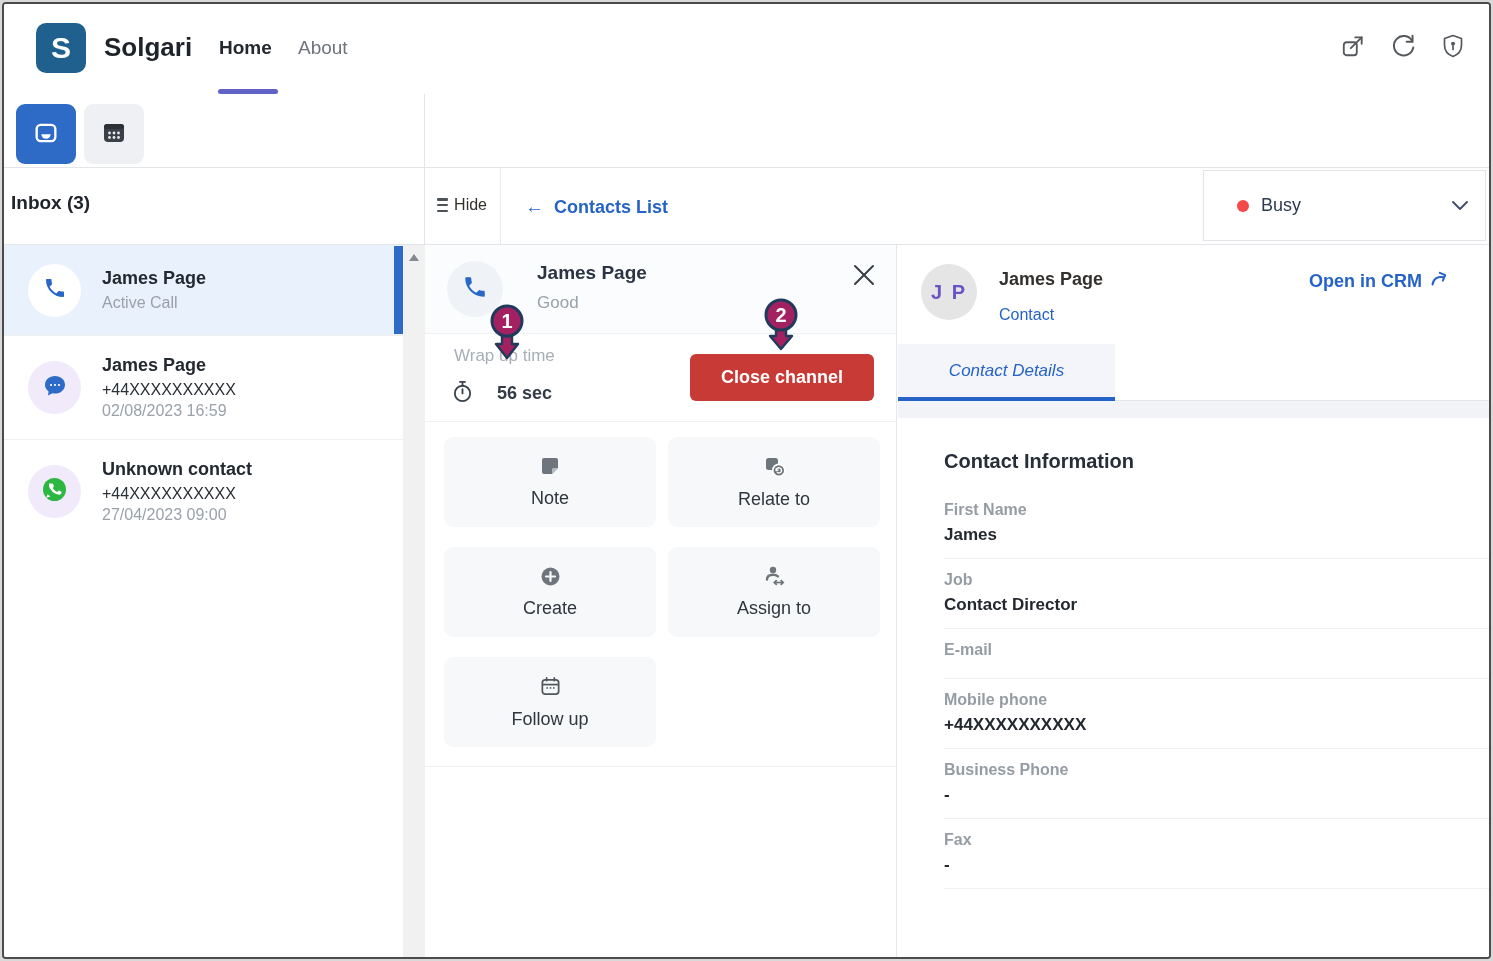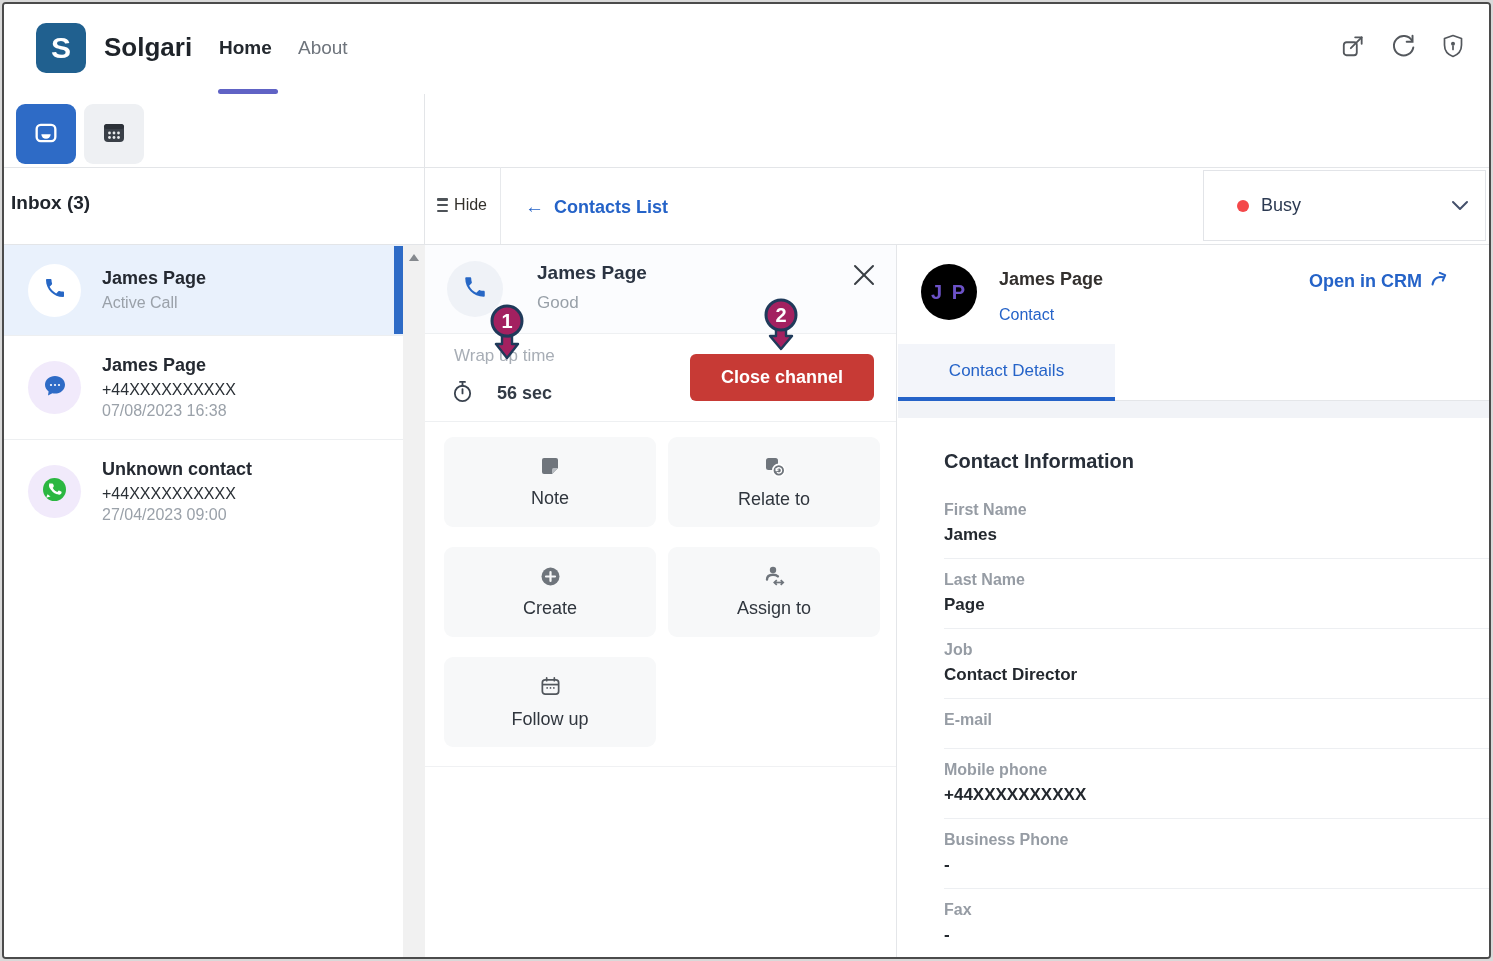--- a/index.html
+++ b/index.html
@@ -74,29 +74,29 @@
   .close-channel { position:absolute; left:265px; top:19px; width:184px; height:47px; background:#c73a35; color:#fff;
                    font-size:18px; font-weight:bold; border:none; border-radius:6px; cursor:pointer; font-family:inherit; }
   .tile { position:absolute; width:212px; height:90px; background:#f7f8f9; border:none; border-radius:9px; cursor:pointer;
           display:flex; flex-direction:column; align-items:center; justify-content:center; gap:8px; font-family:inherit; }
   .tile-label { font-size:18px; color:#30363e; }
   .t-r1 { top:192px; } .t-r2 { top:302px; } .t-r3 { top:412px; }
   .t-c1 { left:19px; } .t-c2 { left:243px; }
   .mid-divider { position:absolute; left:0; top:521px; width:100%; height:1px; background:#f0f1f3; }
   
   .rightp { position:absolute; left:894px; top:241px; right:0; bottom:0; background:#fff; }
-  .rp-avatar { position:absolute; left:23px; top:19px; width:56px; height:56px; border-radius:50%; background:#000000;
+  .rp-avatar { position:absolute; left:23px; top:19px; width:56px; height:56px; border-radius:50%; background:#e5e5e5;
                color:#6c52c7; font-size:20px; font-weight:bold; letter-spacing:2px; display:flex; align-items:center; justify-content:center; }
   .rp-name { position:absolute; left:101px; top:24px; font-size:18px; font-weight:bold; color:#33302e; }
   .rp-type { position:absolute; left:101px; top:61px; font-size:16px; color:#2563c8; background:none; border:none; cursor:pointer; font-family:inherit; }
   .crm-link { position:absolute; right:40px; top:25px; font-size:18px; font-weight:bold; color:#2563c8;
               background:none; border:none; cursor:pointer; display:flex; align-items:center; gap:8px; font-family:inherit; }
   .tab-row { position:absolute; left:0; top:99px; width:100%; height:57px; border-bottom:1px solid #e4e6e9; }
   .cd-tab { position:absolute; left:0; top:0; width:217px; height:57px; background:#f3f5fa; border:none; border-bottom:4px solid #2563c8;
-            color:#2563c8; font-size:17px; cursor:pointer; font-family:inherit; }
+            color:#2563c8; font-size:17px; cursor:pointer; font-family:inherit;font-style:italic; }
   .gray-band { position:absolute; left:0; top:156px; width:100%; height:17px; background:#f1f3f7; }
   .info { position:absolute; left:46px; top:173px; right:0; bottom:0; overflow:hidden; }
   .info-title { margin:32px 0 16px 0; font-size:20px; font-weight:bold; color:#272e38; }
   .field { padding:12px 0 13px 0; border-bottom:1px solid #edeff2;font-weight:bold; }
   .f-label { font-size:16px; color:#969ca4; margin-bottom:6px; }
   .f-value { font-size:17px; color:#23282e; }
   .f-value.muted { color:#7a8086; }
   
   .badge { position:absolute; width:38px; height:64px; pointer-events:none; }
   .badge1 { left:484px; top:299px; }
@@ -215,21 +215,21 @@
             <path fill="#2e6bc6" d="M13 3 C7.5 3 3 6.9 3 11.7 c0 2.7 1.4 5.1 3.6 6.7 L6 22.5 l4.4-2.2 c.8.2 1.7.3 2.6.3 5.5 0 10-3.9 10-8.9 S18.5 3 13 3 Z"></path>
             <circle cx="9" cy="12" r="1.1" fill="#fff"></circle>
               <circle cx="13" cy="12" r="1.1" fill="#fff"></circle>
               <circle cx="17" cy="12" r="1.1" fill="#fff"></circle>
           </svg>
         </span>
       </span>
       <span>
         <div class="ii-name">James Page</div>
         <div class="ii-phone">+44XXXXXXXXXX</div>
-        <div class="ii-date">07/08/2023 16:38</div>
+        <div class="ii-date">02/08/2023 16:59</div>
       </span>
     </div>
     <div class="inbox-item" style="height:104px;">
       <span class="avatar-circle av-lav">
         <span>
           <svg width="27" height="27" viewBox="0 0 27 27">
             <circle cx="13.5" cy="13.5" r="11.5" fill="#2bb741"></circle>
             <path fill="#ffffff" d="M9.6 8.1 c.25-.6 .5-.62 .73-.63 l.62-.01 c.2 0 .5.07 .77.4 .27.33 1.03 1.06 1.03 2.08 0 1.02-.7 1.48-.8 1.65 -.1.17-.2.37-.03.67 .17.3.75 1.3 1.62 2.1 1.12 1.05 2.06 1.37 2.35 1.52 .29.15.46.13.63-.07 .17-.2.73-.85 .92-1.14 .19-.29.39-.24.65-.15 .26.1 1.66.82 1.95.97 .29.15.48.22.55.34 .07.12.07.72-.17 1.42 -.24.7-1.4 1.37-1.95 1.42 -.5.05-1.13.22-3.8-.83 -3.22-1.33-5.25-4.77-5.41-4.99 -.16-.22-1.29-1.8-1.29-3.43 0-1.63.82-2.43 1.11-2.77 Z"></path>
             <path fill="#ffffff" d="M5.2 21.8 L6.5 18.2 L9.5 20.6 Z"></path>
           </svg>
@@ -363,24 +363,20 @@
     <div class="gray-band"></div>
 
     <div class="info">
       <div class="info-title">Contact Information</div>
 
       <div class="field">
         <div class="f-label">First Name</div>
         <div class="f-value">James</div>
       </div>
       <div class="field">
-        <div class="f-label">Last Name</div>
-        <div class="f-value">Page</div>
-      </div>
-      <div class="field">
         <div class="f-label">Job</div>
         <div class="f-value">Contact Director</div>
       </div>
       <div class="field">
         <div class="f-label">E-mail</div>
       </div>
       <div class="field">
         <div class="f-label">Mobile phone</div>
         <div class="f-value">+44XXXXXXXXXX</div>
       </div>

